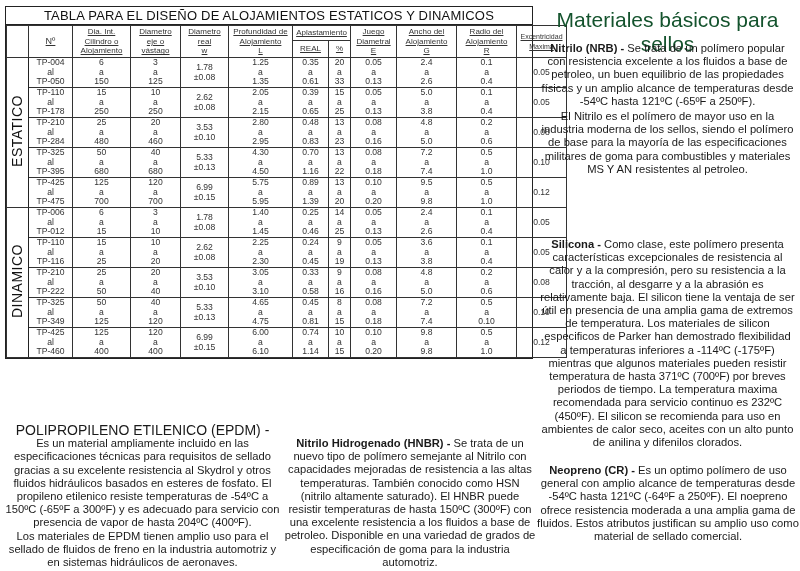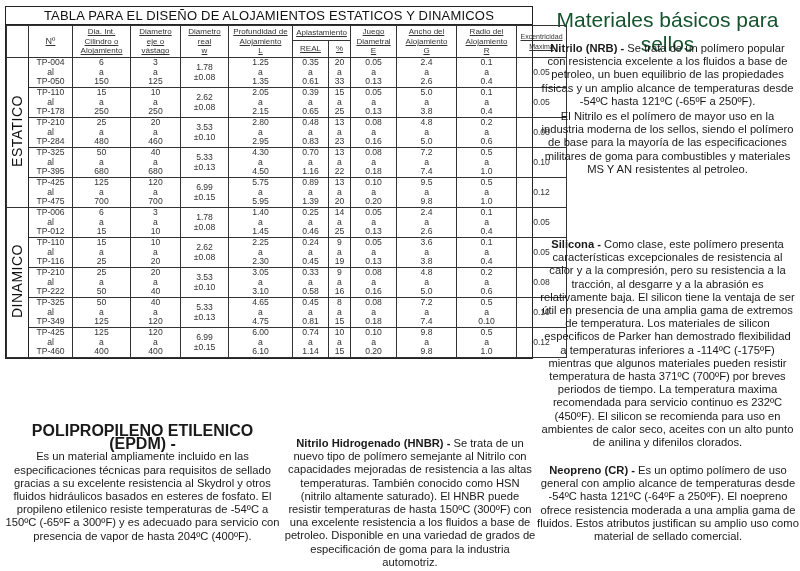--- a/index.html
+++ b/index.html
@@ -624,19 +624,20 @@
 
 <div class="col" style="left:540px; width:255px; top:238px;">
   <b>Silicona -</b><span> Como clase, este polímero presenta características excepcionales de resistencia al calor y a la compresión, pero su resistencia a la tracción, al desgarre y a la abrasión es relativamente baja. El silicon tiene la ventaja de ser útil en presencia de una amplia gama de extremos de temperatura. Los materiales de silicon especificos de Parker han demostrado flexibilidad a temperaturas inferiores a -114ºC (-175ºF) mientras que algunos materiales pueden resistir temperatura de hasta 371ºC (700ºF) por breves periodos de tiempo. La temperatura maxima recomendada para servicio continuo es 232ºC (450ºF). El silicon se recomienda para uso en ambientes de calor seco, aceites con un alto punto de anilina y difenilos clorados.</span>
 </div>
 
 <div class="col" style="left:537px; width:262px; top:464px;">
   <b>Neopreno (CR) -</b><span> Es un optimo polímero de uso general con amplio alcance de temperaturas desde -54ºC hasta 121ºC (-64ºF a 250ºF). El noepreno ofrece resistencia moderada a una amplia gama de fluidos. Estos atributos justifican su amplio uso como material de sellado comercial.</span>
 </div>
 
 <div class="col" style="left:5px; width:275px; top:424px;">
-  <div style="font-weight:bold; font-size:16px">POLIPROPILENO ETILENICO (EPDM) -</div>
+  <div style="font-weight:normal; font-size:14px">POLIPROPILENO ETILENICO (EPDM) -</div>
   <div>Es un material ampliamente incluido en las especificaciones técnicas para requisitos de sellado gracias a su excelente resistencia al Skydrol y otros fluidos hidráulicos basados en esteres de fosfato. El propileno etilenico resiste temperaturas de -54ºC a 150ºC (-65ºF a 300ºF) y es adecuado para servicio con presencia de vapor de hasta 204ºC (400ºF).</div>
+  <div>Los materiales de EPDM tienen amplio uso para el sellado de fluidos de freno en la industria automotriz y en sistemas hidráulicos de aeronaves.</div>
 </div>
 
 <div class="col" style="left:284px; width:252px; top:437px;text-align:center;">
   <b>Nitrilo Hidrogenado (HNBR) -</b><span> Se trata de un nuevo tipo de polímero semejante al Nitrilo con capacidades mejoradas de resistencia a las altas temperaturas. También conocido como HSN (nitrilo altamente saturado). El HNBR puede resistir temperaturas de hasta 150ºC (300ºF) con una excelente resistencia a los fluidos a base de petroleo. Disponible en una variedad de grados de especificación de goma para la industria automotriz.</span>
 </div>
 
 </body></html>

